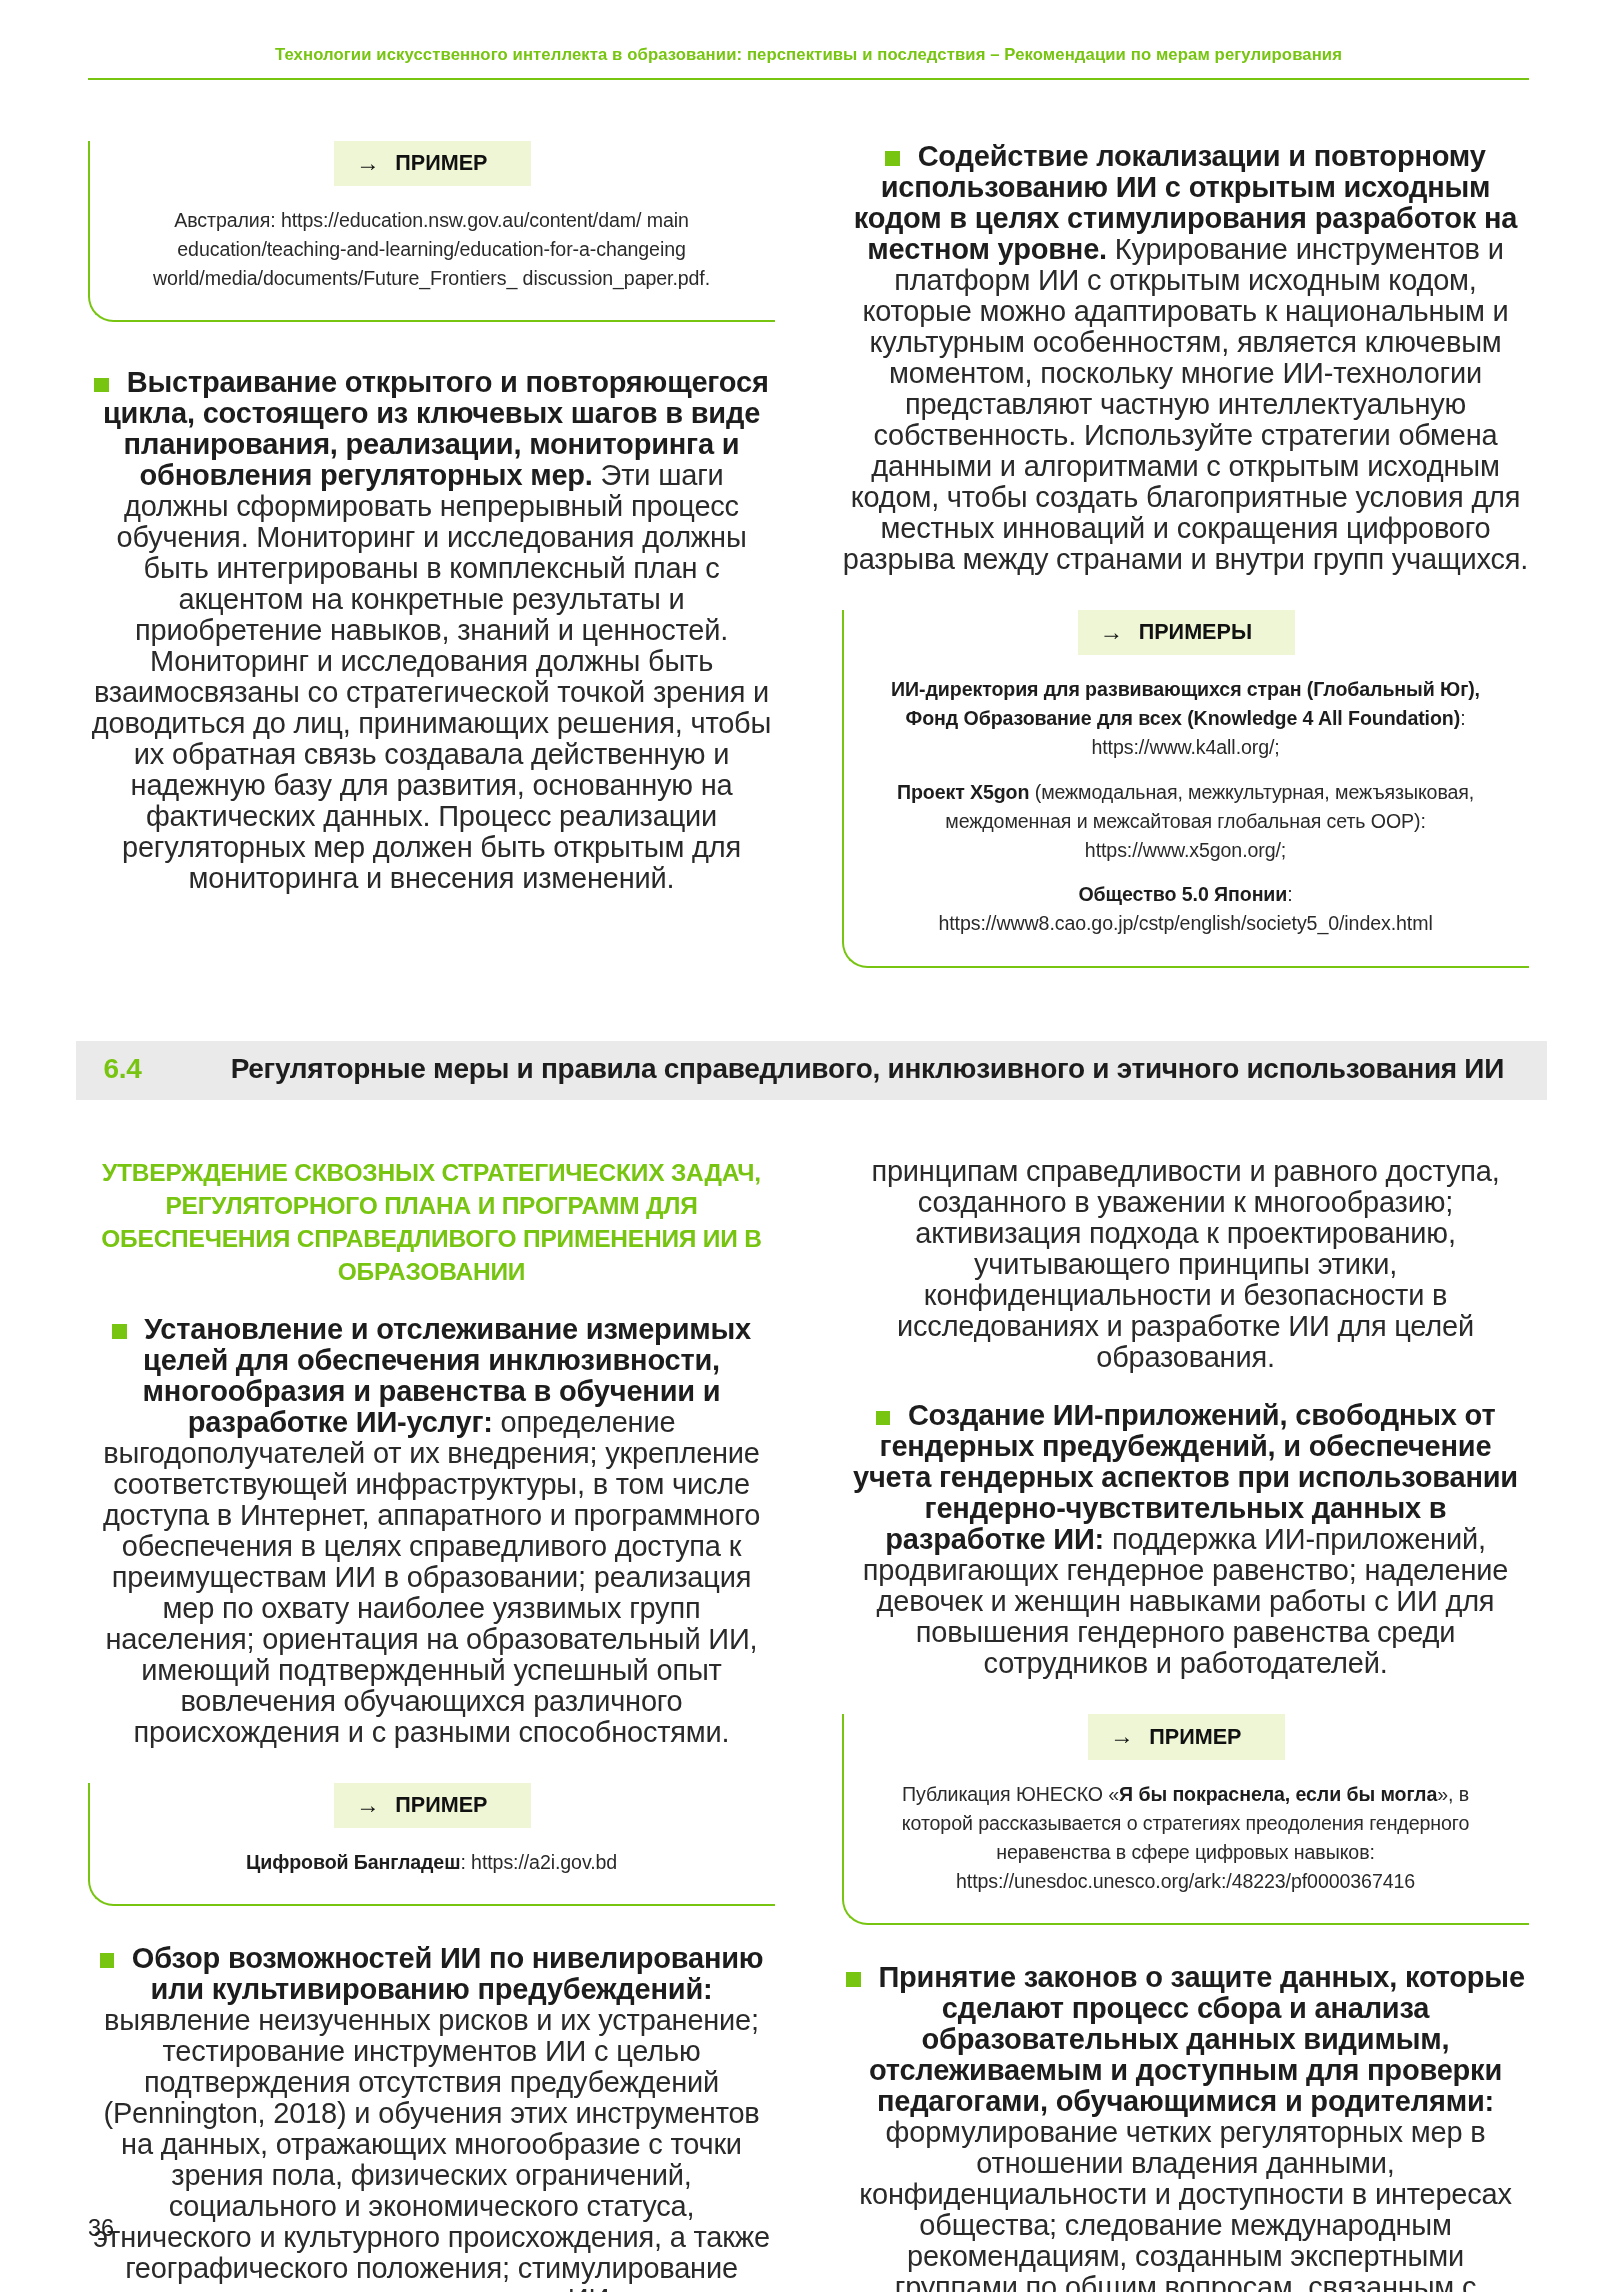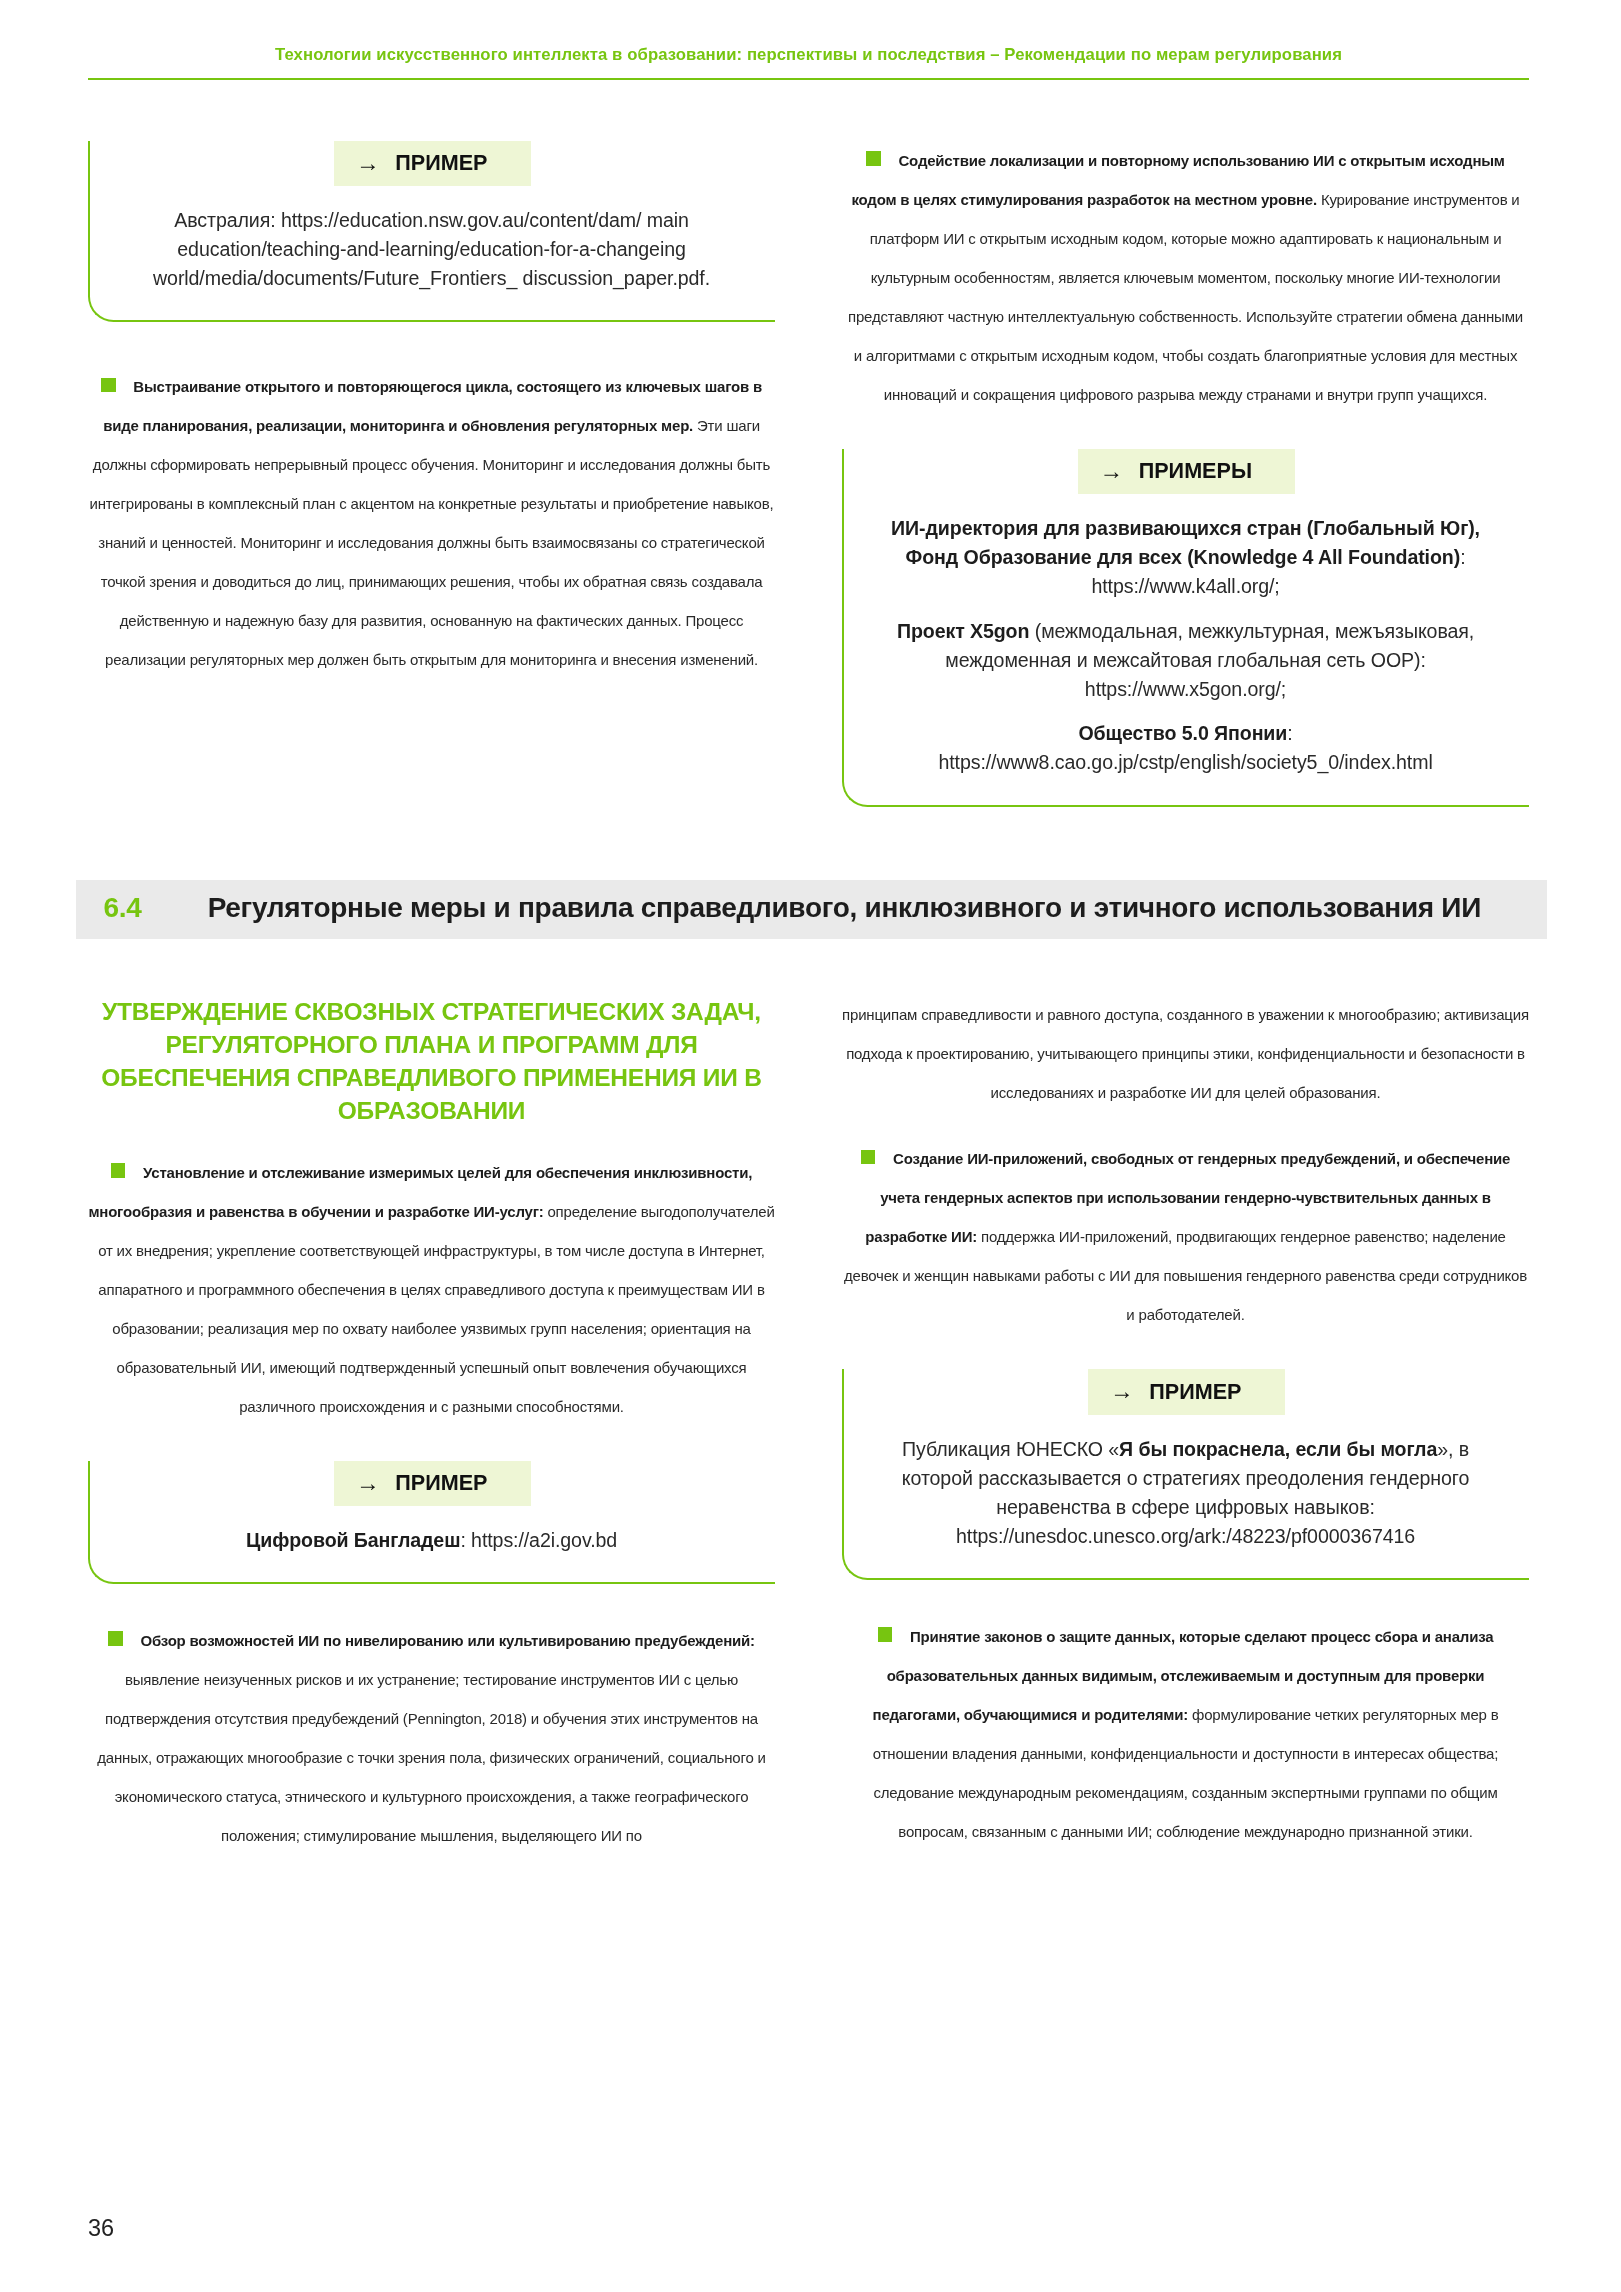--- a/index.html
+++ b/index.html
@@ -25,21 +25,21 @@
     font-size:16.7px;font-weight:700;
     color:var(--green);
     letter-spacing:0.1px;
   }
   .header-rule{border-bottom:2.9px solid var(--green);margin-top:12.7px;}
   .columns{display:flex;gap:67px;}
   .columns.top{margin-top:61px;}
   .columns.main{margin-top:56px;}
   .col{flex:1;min-width:0;}
   p{margin:0;}
-  .para{font-size:15px;line-height:39px;letter-spacing:-0.2px;}
+  .para{font-size:29px;line-height:31px;letter-spacing:-0.2px;}
   .para + .para{margin-top:27.4px;}
   .lead{font-weight:700;color:var(--dark);}
   .bullet-square{
     display:inline-block;width:14.7px;height:14.7px;
     background:var(--green);margin-right:17.6px;
     vertical-align:baseline;
   }
   
   .example-box{
     border-left:2.9px solid var(--green);
@@ -60,21 +60,21 @@
     margin:19.6px 23.5px 0 21.6px;
     font-size:19.6px;line-height:29px;letter-spacing:-0.1px;
   }
   .example-item + .example-item{margin-top:15.7px;}
   .bi{font-weight:700;color:var(--dark);}
   
   .section-band{
     margin:73px -17.6px 0 -11.8px;
     background:var(--band);
     padding:12.7px 17.6px 14.7px 27.4px;
-    display:flex;align-items:baseline;gap:18px;
+    display:flex;align-items:baseline;gap:41px;
     font-size:28px;font-weight:700;letter-spacing:-0.3px;
   }
   .section-number{color:var(--green);}
   .section-title{color:var(--dark);margin-left:48px;}
   .subheading{
     font-size:24.5px;line-height:33px;font-weight:700;
     color:var(--green);
     margin-bottom:25.5px;letter-spacing:-0.2px;
   }
   .page-number{

